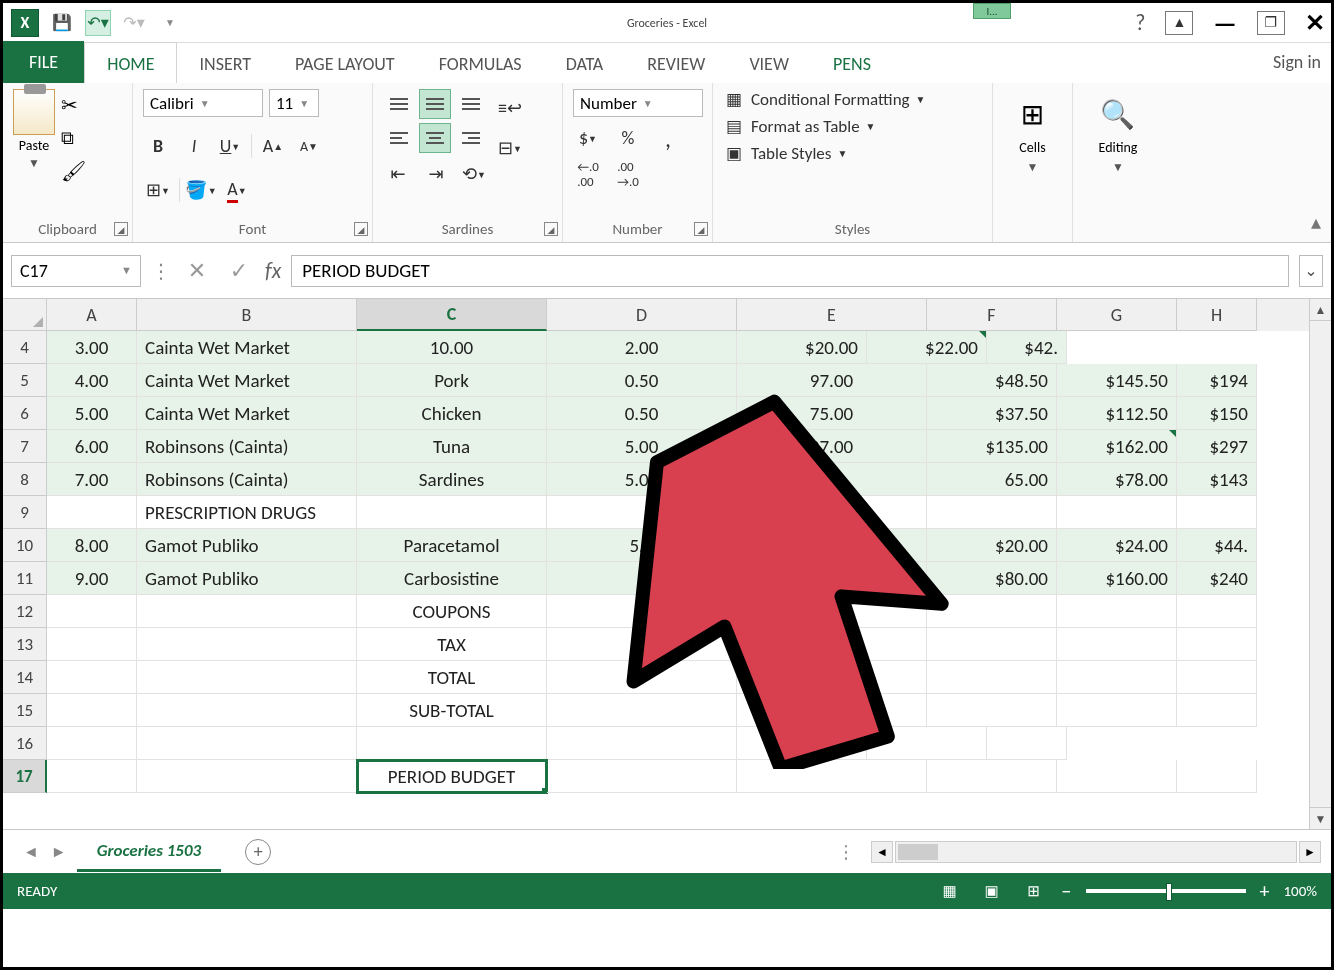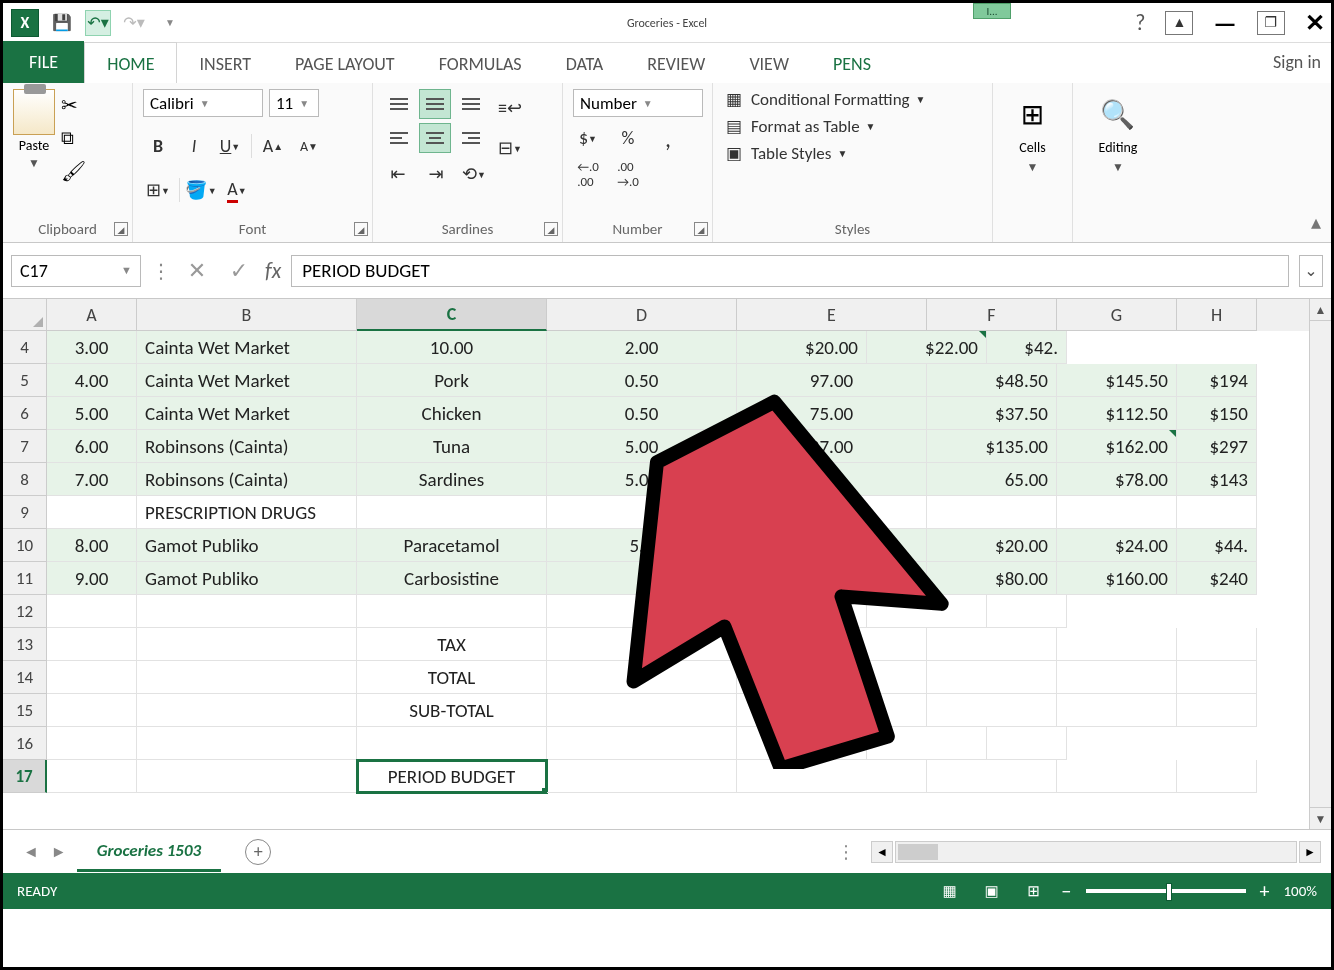--- a/index.html
+++ b/index.html
@@ -426,20 +426,21 @@
           <div class="cell c" style="width: 190px;">1</div>
           <div class="cell c" style="width: 190px;">00</div>
           <div class="cell r" style="width: 130px;">$80.00</div>
           <div class="cell r" style="width: 120px;">$160.00</div>
           <div class="cell r" style="width: 80px;">$240</div>
         </div>
         <div class="row">
           <div class="row-h">12</div>
           <div class="cell c" style="width: 90px;"></div>
           <div class="cell" style="width: 220px;"></div>
+          <div class="cell c" style="width: 190px;">COUPONS</div>
           <div class="cell c" style="width: 190px;"></div>
           <div class="cell c" style="width: 190px;"></div>
           <div class="cell r" style="width: 130px;"></div>
           <div class="cell r" style="width: 120px;"></div>
           <div class="cell r" style="width: 80px;"></div>
         </div>
         <div class="row">
           <div class="row-h">13</div>
           <div class="cell c" style="width: 90px;"></div>
           <div class="cell" style="width: 220px;"></div>

